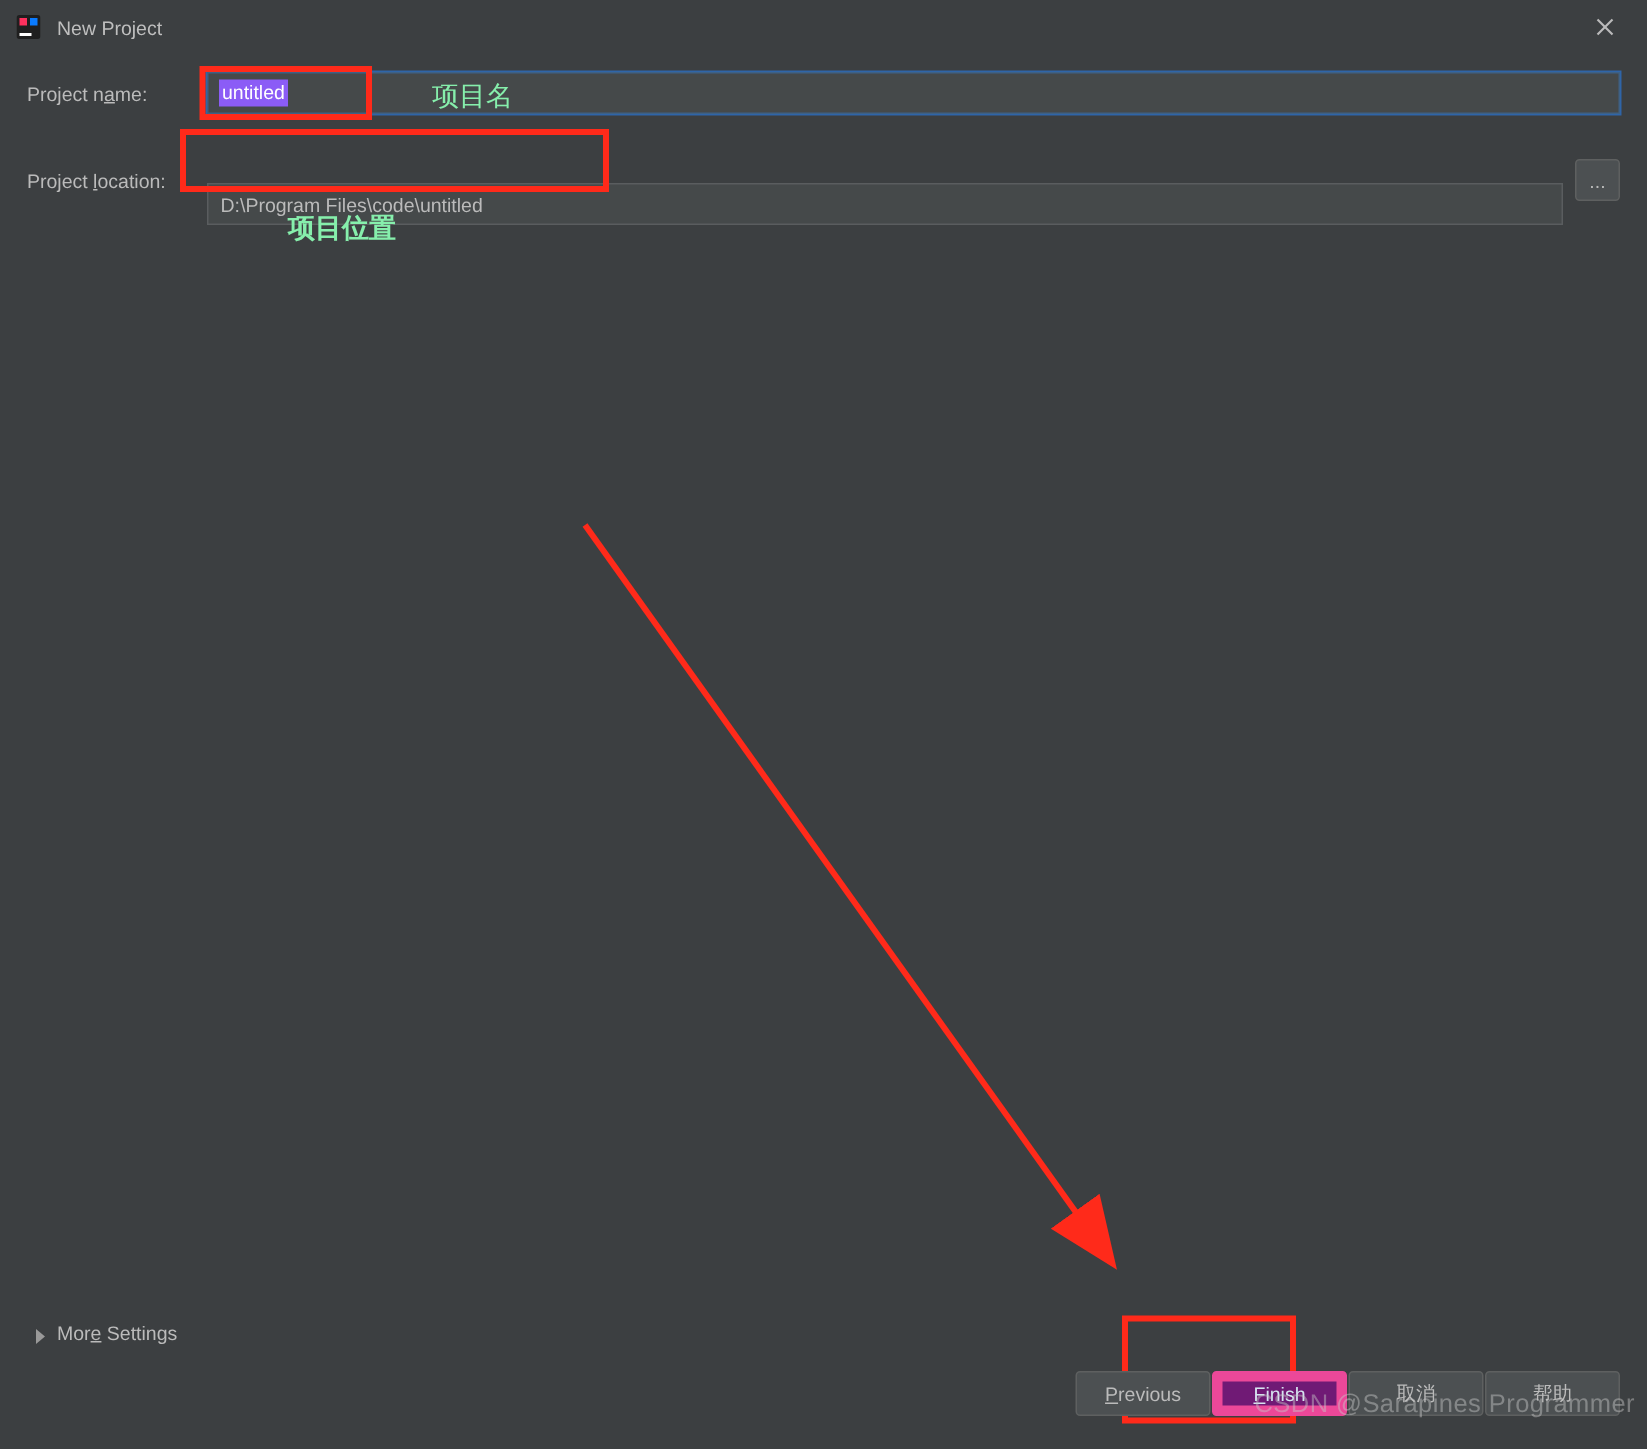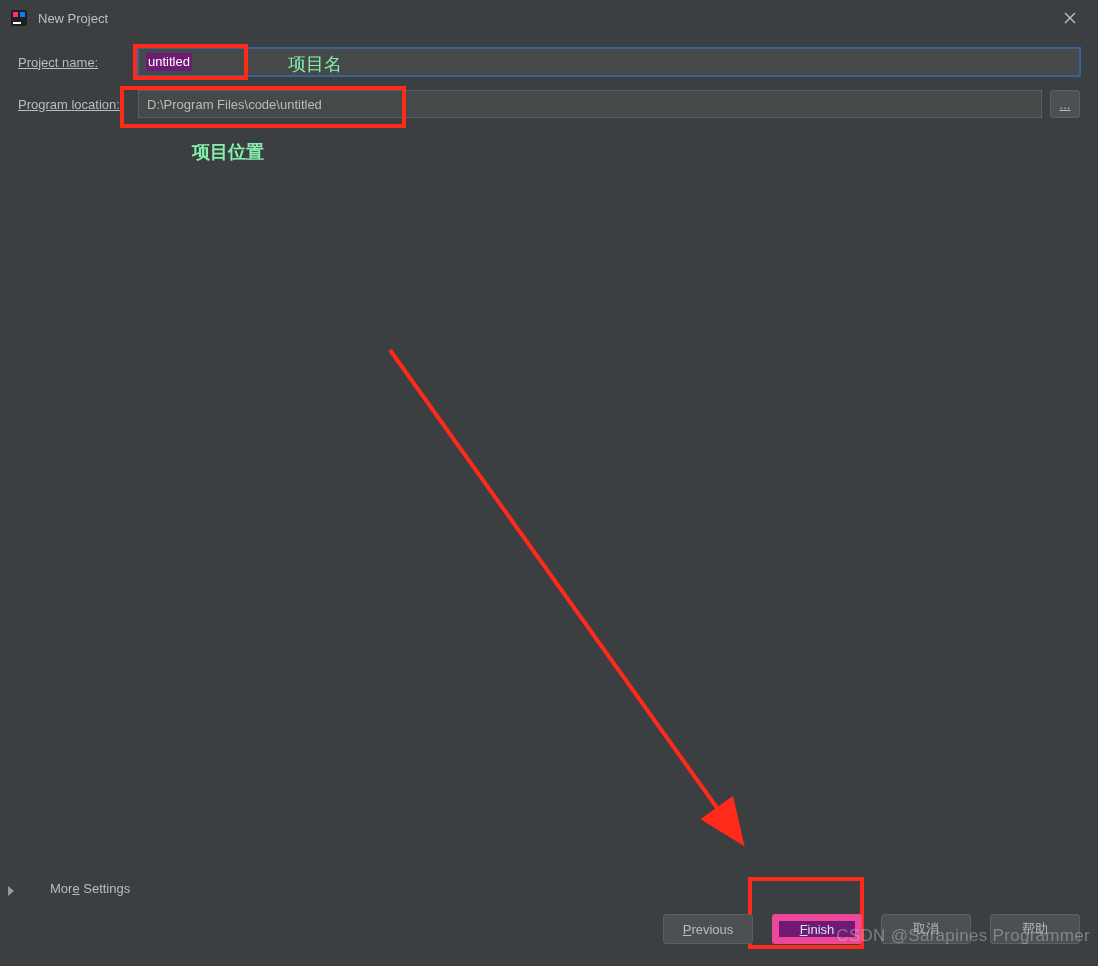--- a/index.html
+++ b/index.html
@@ -49,21 +49,20 @@
     }
     .close-btn svg { stroke: #bbbbbb; }
     .form-area {
       padding: 12px 18px 0 18px;
     }
     .form-row {
       display: flex;
       align-items: center;
       margin-bottom: 14px;
       position: relative;
-      text-decoration: underline;
     }
     .form-label {
       width: 120px;
       color: #bbbbbb;
       font-size: 13px;
     }
     .form-label .ul { text-decoration: underline; }
     .form-input-wrap {
       flex: 1;
       position: relative;
@@ -76,35 +75,36 @@
       outline: 1px solid #2f65a8;
       color: #bbbbbb;
       padding: 0 8px;
       font-size: 13px;
     }
     .name-selected {
       position: absolute;
       left: 8px;
       top: 50%;
       transform: translateY(-50%);
-      background: #701a75;
+      background: #8b5cf6;
       color: #ffffff;
       padding: 0 2px;
       font-size: 13px;
       line-height: 18px;
       pointer-events: none;
     }
     .loc-input {
       width: 100%;
       height: 28px;
       background: #45494a;
       border: 1px solid #5a5d5f;
       color: #bbbbbb;
       padding: 0 8px;
       font-size: 13px;
+      margin-top: 32px;
     }
     .browse-btn {
       width: 30px;
       height: 28px;
       margin-left: 8px;
       background: #4c5052;
       border: 1px solid #5e6060;
       border-radius: 3px;
       color: #bbbbbb;
       display: flex;
@@ -125,43 +125,42 @@
     .highlight-box {
       position: absolute;
       border: 4px solid #ff2a1a;
       pointer-events: none;
     }
     .hl-name { left: 133px; top: 44px; width: 115px; height: 36px; }
     .hl-loc { left: 120px; top: 86px; width: 286px; height: 42px; }
     .hl-finish { left: 748px; top: 877px; width: 116px; height: 72px; }
     .more-settings {
       position: absolute;
-      left: 8px;
+      left: 24px;
       bottom: 70px;
       display: flex;
       align-items: flex-end;
       cursor: pointer;
-      gap: 28px;
     }
     .more-settings .tri {
       width: 0;
       height: 0;
       border-top: 5px solid transparent;
       border-bottom: 5px solid transparent;
       border-left: 6px solid #999999;
       margin-right: 8px;
     }
     .more-settings span { color: #bbbbbb; }
     .more-settings .uls { text-decoration: underline; }
     .button-bar {
       position: absolute;
       bottom: 22px;
       right: 18px;
       display: flex;
-      gap: 19px;
+      gap: 1px;
     }
     .btn {
       min-width: 90px;
       height: 30px;
       background: #4c5052;
       border: 1px solid #5e6060;
       border-radius: 3px;
       color: #bbbbbb;
       display: flex;
       align-items: center;
@@ -219,21 +218,21 @@
       <span>Project n</span><span class="ul">a</span><span>me:</span>
     </div>
     <div class="form-input-wrap">
       <input class="name-input" type="text" value="" style="">
       <span class="name-selected">untitled</span>
     </div>
   </div>
 
   <div class="form-row">
     <div class="form-label">
-      <span>Program </span><span class="ul">l</span><span>ocation:</span>
+      <span>Project </span><span class="ul">l</span><span>ocation:</span>
     </div>
     <div class="form-input-wrap">
       <input class="loc-input" type="text" value="D:\Program Files\code\untitled" style="">
     </div>
     <div class="browse-btn">
       <span>...</span>
     </div>
   </div>
 
 </div>

